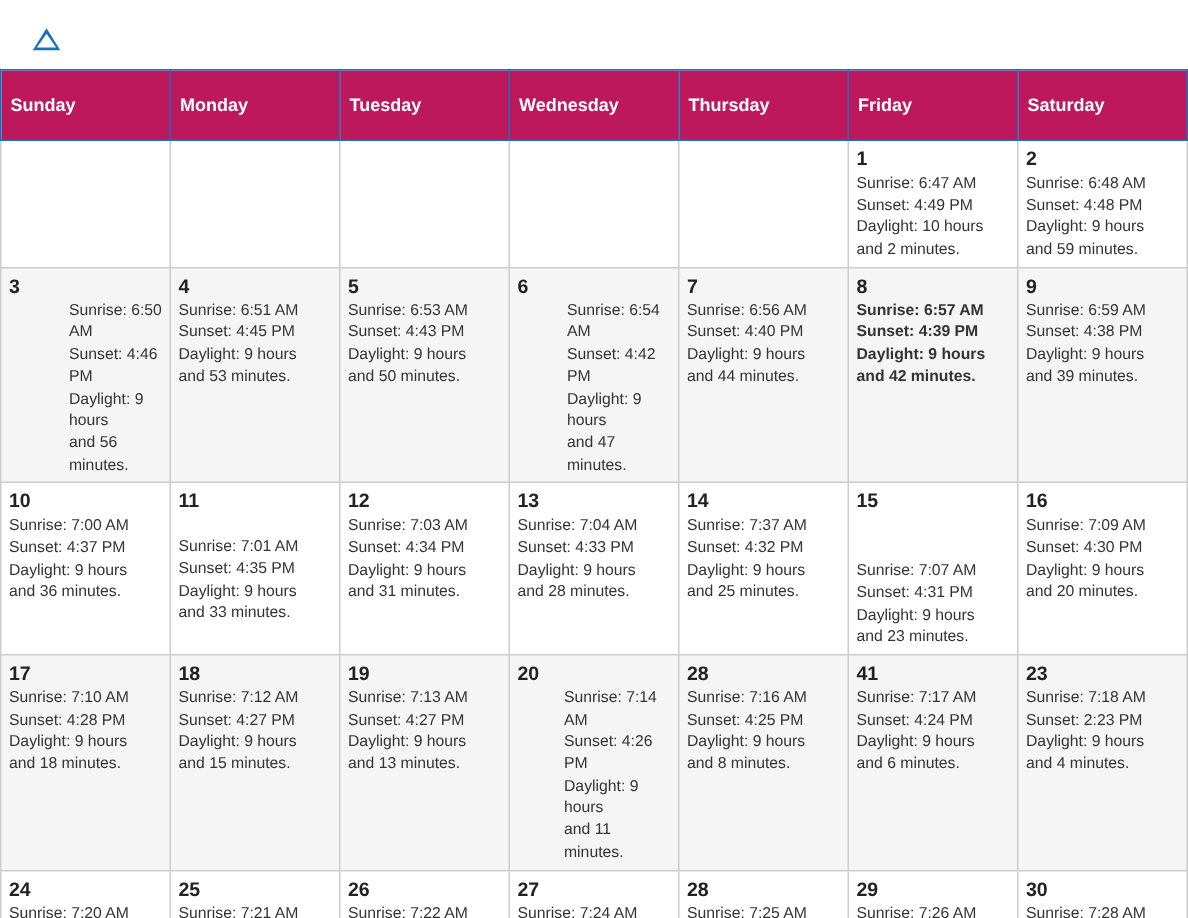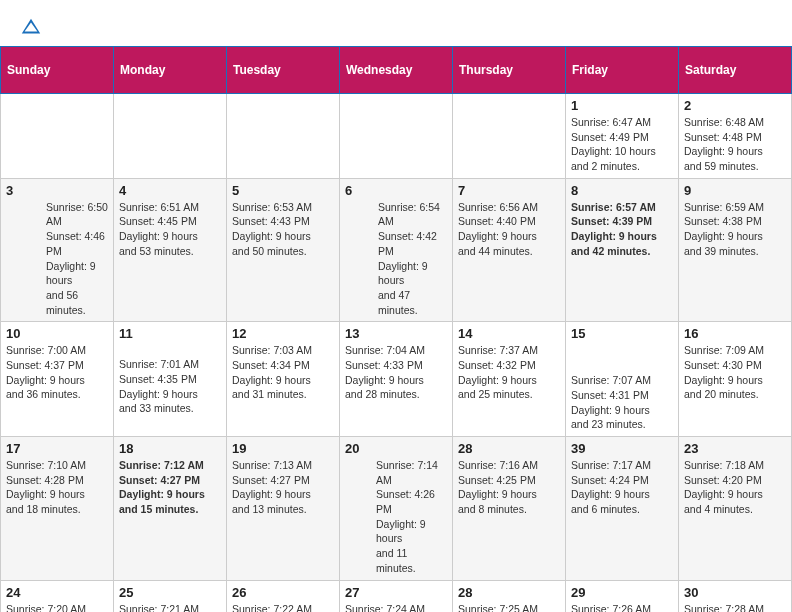--- a/index.html
+++ b/index.html
@@ -254,21 +254,21 @@
       <tr>
         <td>
           <span class="day-num">17</span>
           <div class="day-info" style="white-space: pre-line;">Sunrise: 7:10 AM
 Sunset: 4:28 PM
 Daylight: 9 hours
 and 18 minutes.</div>
         </td>
         <td>
           <span class="day-num">18</span>
-          <div class="day-info" style="white-space: pre-line; font-weight: bold;">Sunrise: 7:12 AM
+          <div class="day-info" style="white-space: pre-line;">Sunrise: 7:12 AM
 Sunset: 4:27 PM
 Daylight: 9 hours
 and 15 minutes.</div>
         </td>
         <td>
           <span class="day-num">19</span>
           <div class="day-info" style="white-space: pre-line;">Sunrise: 7:13 AM
 Sunset: 4:27 PM
 Daylight: 9 hours
 and 13 minutes.</div>
@@ -281,30 +281,30 @@
 and 11 minutes.</div>
         </td>
         <td>
           <span class="day-num">28</span>
           <div class="day-info" style="white-space: pre-line;">Sunrise: 7:16 AM
 Sunset: 4:25 PM
 Daylight: 9 hours
 and 8 minutes.</div>
         </td>
         <td>
-          <span class="day-num">39</span>
+          <span class="day-num">41</span>
           <div class="day-info" style="white-space: pre-line;">Sunrise: 7:17 AM
 Sunset: 4:24 PM
 Daylight: 9 hours
 and 6 minutes.</div>
         </td>
         <td>
           <span class="day-num">23</span>
           <div class="day-info" style="white-space: pre-line;">Sunrise: 7:18 AM
-Sunset: 4:20 PM
+Sunset: 2:23 PM
 Daylight: 9 hours
 and 4 minutes.</div>
         </td>
       </tr>
       <tr>
         <td>
           <span class="day-num">24</span>
           <div class="day-info" style="white-space: pre-line;">Sunrise: 7:20 AM
 Sunset: 4:22 PM
 Daylight: 9 hours

